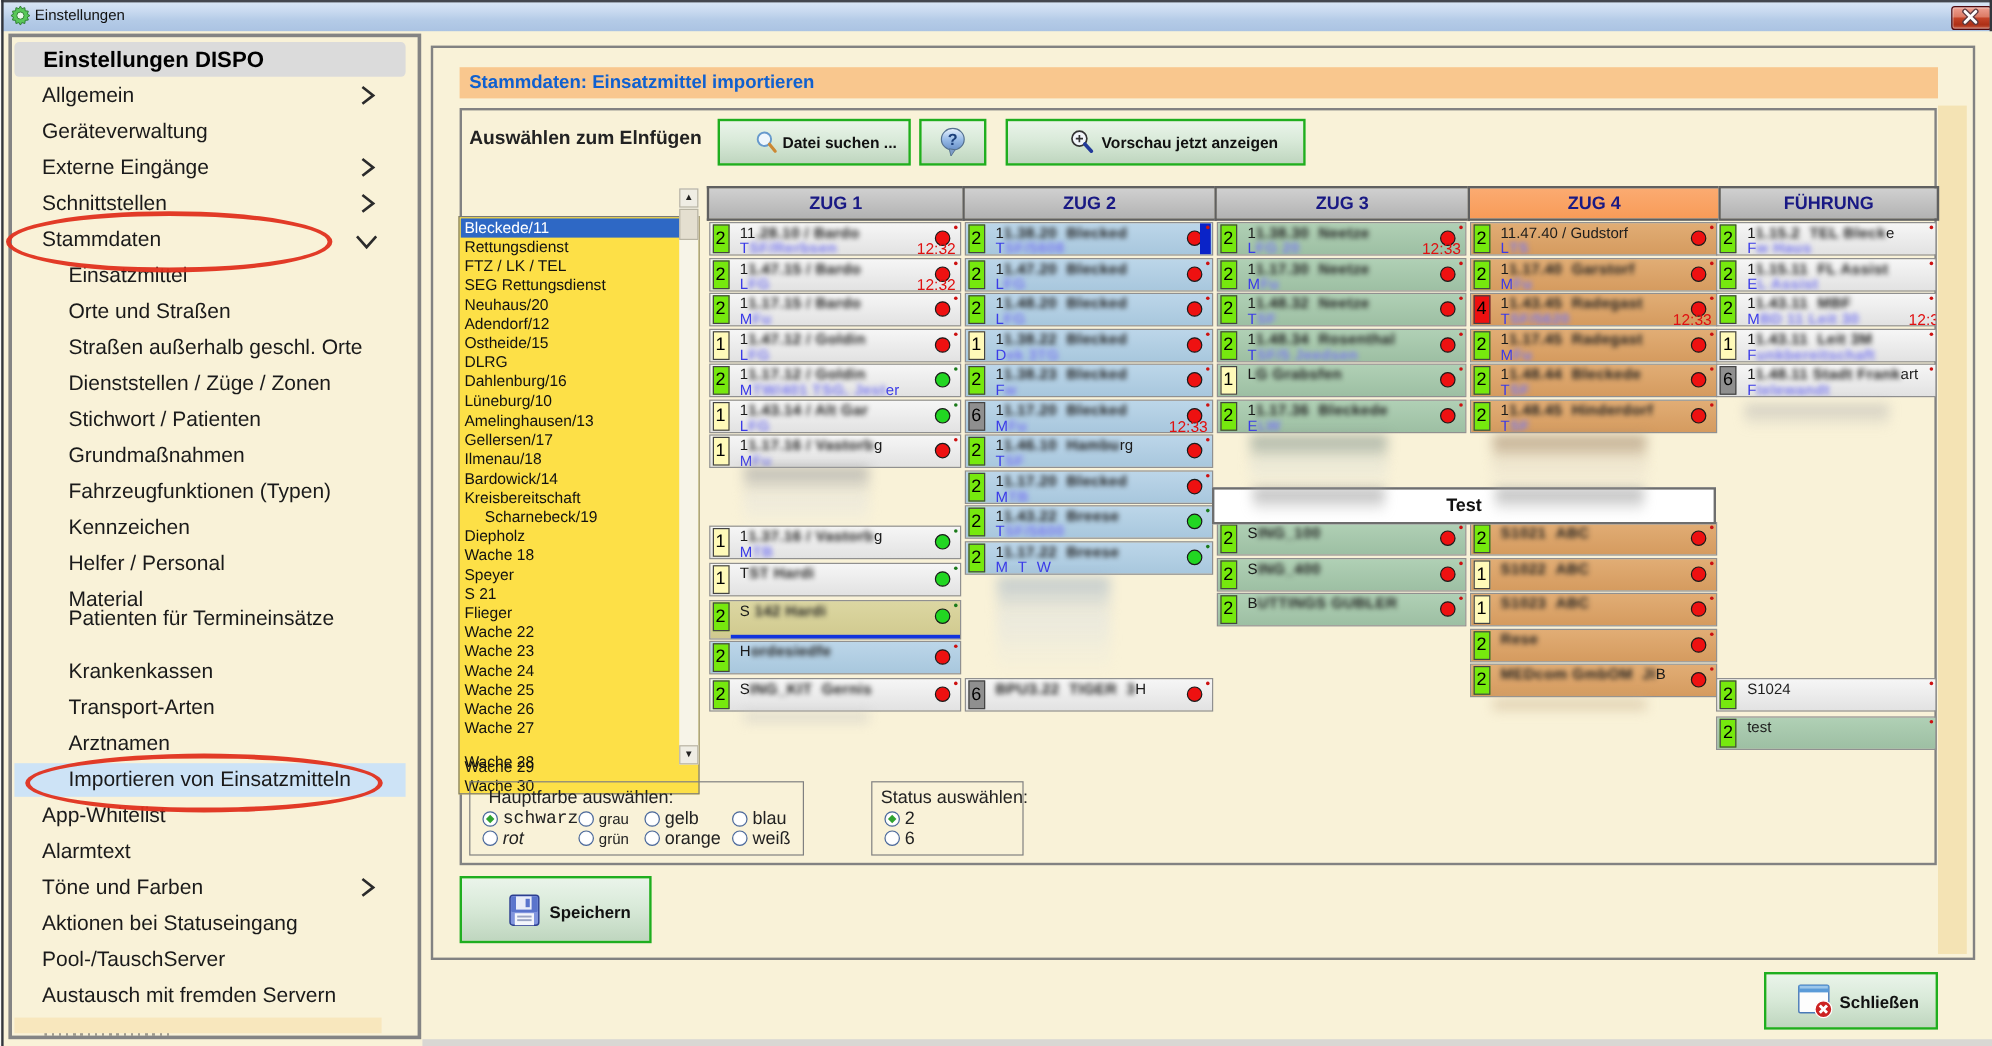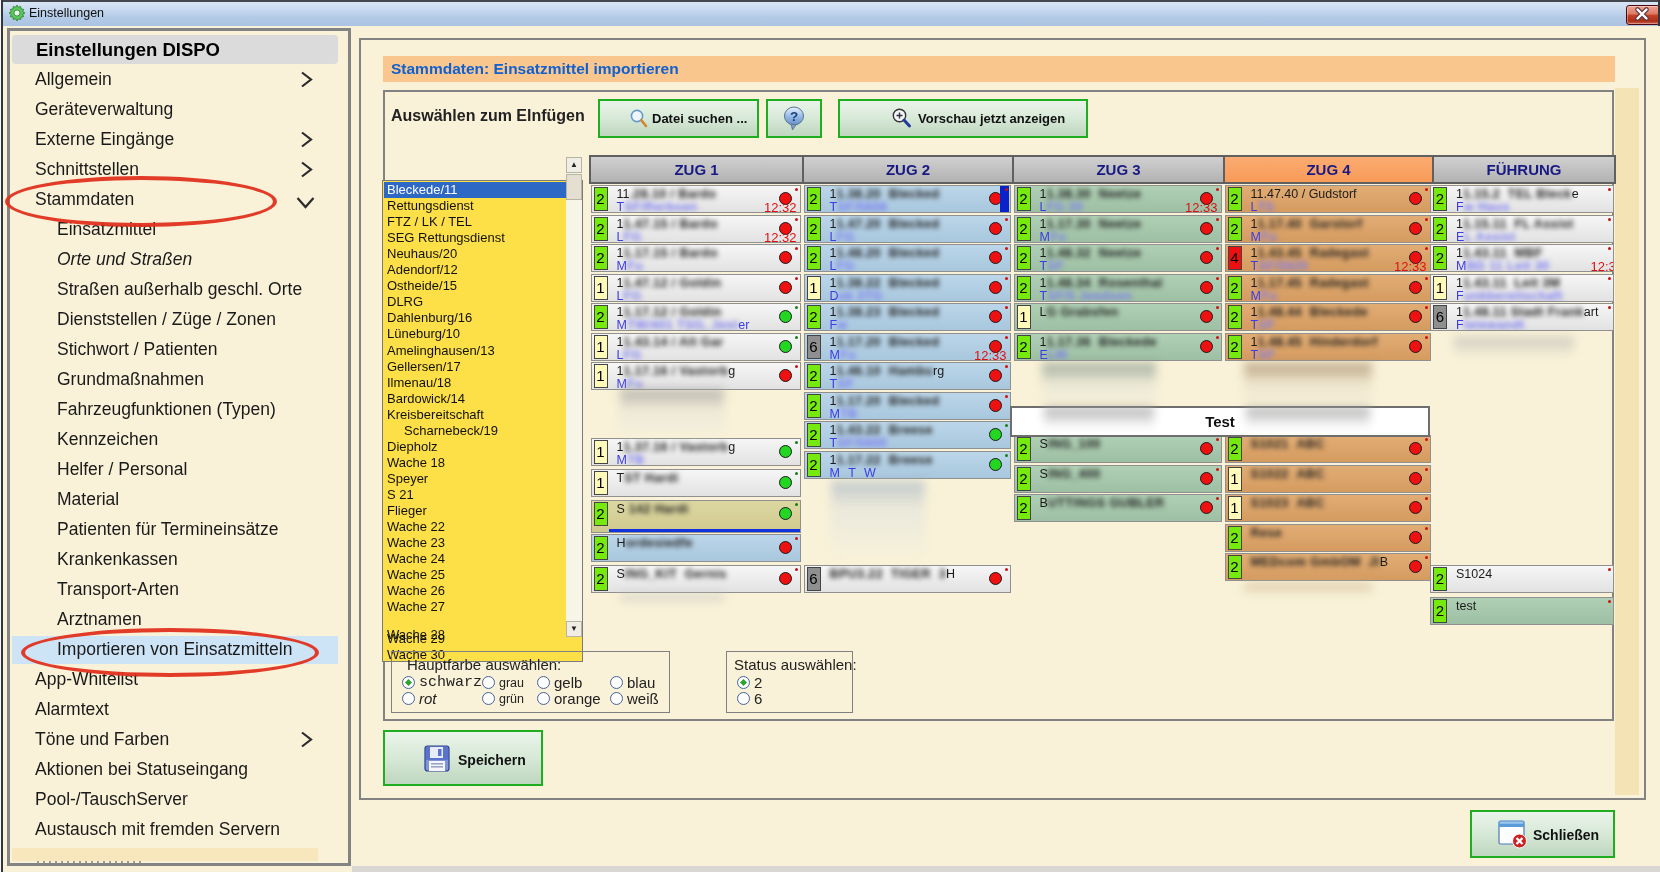--- a/index.html
+++ b/index.html
@@ -99,30 +99,30 @@
         </svg></div>
       <div class="mi" style="top: 159px;">Schnittstellen</div>
       <div style="position: absolute; left: 300px; top: 161px;"><svg width="13" height="17" viewBox="0 0 13 17">
           <path d="M2 1.5L11 8.5L2 15.5" fill="none" stroke="#2b2b2b" stroke-width="2.2"></path>
         </svg></div>
       <div class="mi" style="top: 189px;">Stammdaten</div>
       <div style="position: absolute; left: 296px; top: 195px;"><svg width="19" height="13" viewBox="0 0 19 13">
           <path d="M1.5 2L9.5 11L17.5 2" fill="none" stroke="#2b2b2b" stroke-width="2.2"></path>
         </svg></div>
       <div class="mi mi2" style="top: 219px;">Einsatzmittel</div>
-      <div class="mi mi2" style="top: 249px; font-style: italic;">Orte und Straßen</div>
+      <div class="mi mi2" style="top: 249px;">Orte und Straßen</div>
       <div class="mi mi2" style="top: 279px;">Straßen außerhalb geschl. Orte</div>
       <div class="mi mi2" style="top: 309px;">Dienststellen / Züge / Zonen</div>
       <div class="mi mi2" style="top: 339px;">Stichwort / Patienten</div>
       <div class="mi mi2" style="top: 369px;">Grundmaßnahmen</div>
       <div class="mi mi2" style="top: 399px;">Fahrzeugfunktionen (Typen)</div>
       <div class="mi mi2" style="top: 429px;">Kennzeichen</div>
       <div class="mi mi2" style="top: 459px;">Helfer / Personal</div>
       <div class="mi mi2" style="top: 489px;">Material</div>
-      <div class="mi mi2" style="top: 519px;">Patienten für Termineinsätze</div>
+      <div class="mi mi2" style="top: 505px;">Patienten für Termineinsätze</div>
       <div class="mi mi2" style="top: 549px;">Krankenkassen</div>
       <div class="mi mi2" style="top: 579px;">Transport-Arten</div>
       <div class="mi mi2" style="top: 609px;">Arztnamen</div>
       <div class="mi mi2" style="top: 639px;">Importieren von Einsatzmitteln</div>
       <div class="mi" style="top: 669px;">App-Whitelist</div>
       <div class="mi" style="top: 699px;">Alarmtext</div>
       <div class="mi" style="top: 729px;">Töne und Farben</div>
       <div style="position: absolute; left: 300px; top: 731px;"><svg width="13" height="17" viewBox="0 0 13 17">
           <path d="M2 1.5L11 8.5L2 15.5" fill="none" stroke="#2b2b2b" stroke-width="2.2"></path>
         </svg></div>

